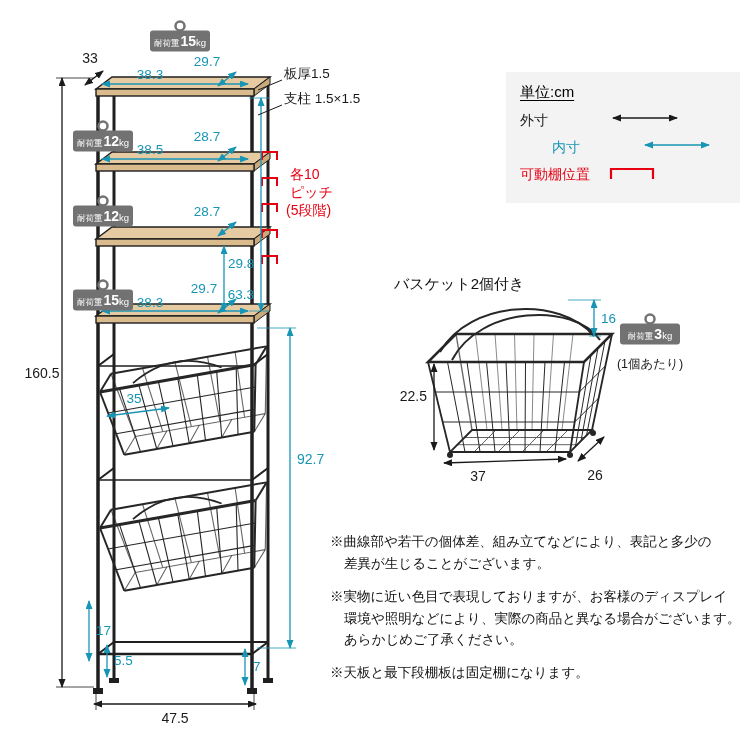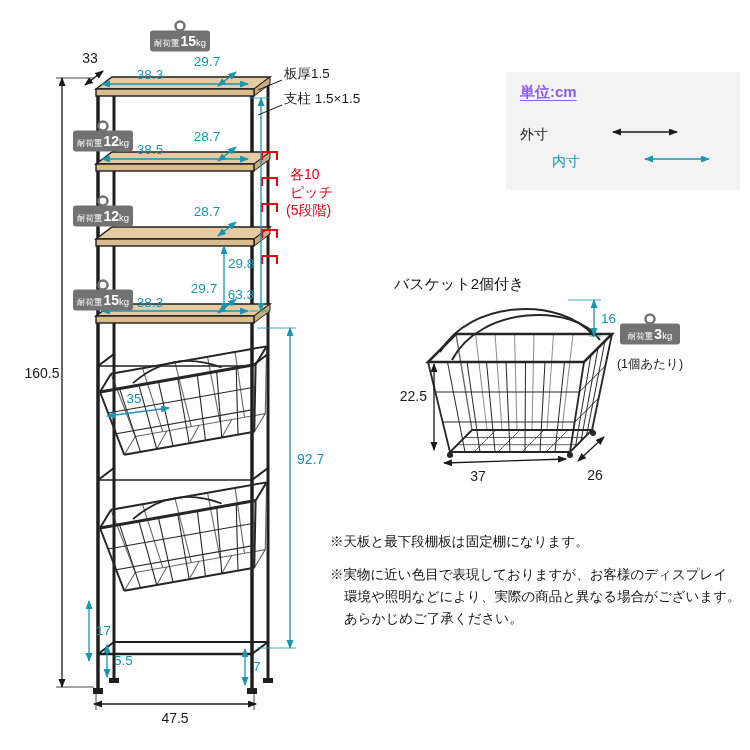--- a/index.html
+++ b/index.html
@@ -3,21 +3,21 @@
 <meta charset="utf-8">
 <style>
   * { margin:0; padding:0; box-sizing:border-box; }
   html,body { width:750px; height:750px; }
   body { background:#ffffff; font-family:"Liberation Sans", sans-serif; }
   .stage { position:relative; width:750px; height:750px; background:#ffffff; overflow:hidden; }
   .diagram-svg { position:absolute; left:0; top:0; }
   svg text { font-family:"Liberation Sans", sans-serif; }
 
   .legend { position:absolute; left:506px; top:72px; width:234px; background:#f3f3f3; padding:11px 14px 10px 14px; }
-  .legend-unit { font-size:15px; font-weight:bold; color:#8b5cf6; text-decoration:underline; text-underline-offset:3px; margin-bottom:24px; }
+  .legend-unit { font-size:15px; font-weight:normal; color:#000000; text-decoration:underline; text-underline-offset:3px; margin-bottom:10px; }
   .legend-row { display:flex; align-items:flex-start; height:27px; }
   .legend-label { width:88px; font-size:14px; }
   .lbl-outer { color:#1a1a1a; }
   .lbl-inner { color:#1795b4;margin-left:32px; }
   .lbl-movable { color:#e60012; }
 
   .notes { position:absolute; left:330px; top:531px; width:418px; font-size:13.5px; line-height:1.62; color:#111; }
   .note-para { margin-bottom:11px; }
   .note-cont { padding-left:14px; }
 </style>
@@ -332,26 +332,36 @@
       <svg width="74" height="12">
           <line x1="5" y1="6" x2="69" y2="6" stroke="#1a1a1a" stroke-width="1.5" marker-start="url(#ab)" marker-end="url(#ab)"></line>
         </svg>
     </div>
     <div class="legend-row">
       <span class="legend-label lbl-inner">内寸</span>
       <svg width="74" height="12">
           <line x1="5" y1="6" x2="69" y2="6" stroke="#1795b4" stroke-width="1.5" marker-start="url(#at)" marker-end="url(#at)"></line>
         </svg>
     </div>
+    <div class="legend-row">
+      <span class="legend-label lbl-movable">可動棚位置</span>
+      <svg width="50" height="14">
+          <path d="M3,13 V3 H45 V13" stroke="#e60012" stroke-width="2.2" fill="none"></path>
+        </svg>
+    </div>
   </div>
 
   <div class="notes">
     <div class="note-para">
-      <div>※天板と最下段棚板は固定棚になります。</div>
+      <div>※曲線部や若干の個体差、組み立てなどにより、表記と多少の</div>
+      <div class="note-cont">差異が生じることがございます。</div>
     </div>
     <div class="note-para">
       <div>※実物に近い色目で表現しておりますが、お客様のディスプレイ</div>
       <div class="note-cont">環境や照明などにより、実際の商品と異なる場合がございます。</div>
       <div class="note-cont">あらかじめご了承ください。</div>
     </div>
+    <div class="note-para">
+      <div>※天板と最下段棚板は固定棚になります。</div>
+    </div>
   </div>
 
 </div>
 
 </body></html>

